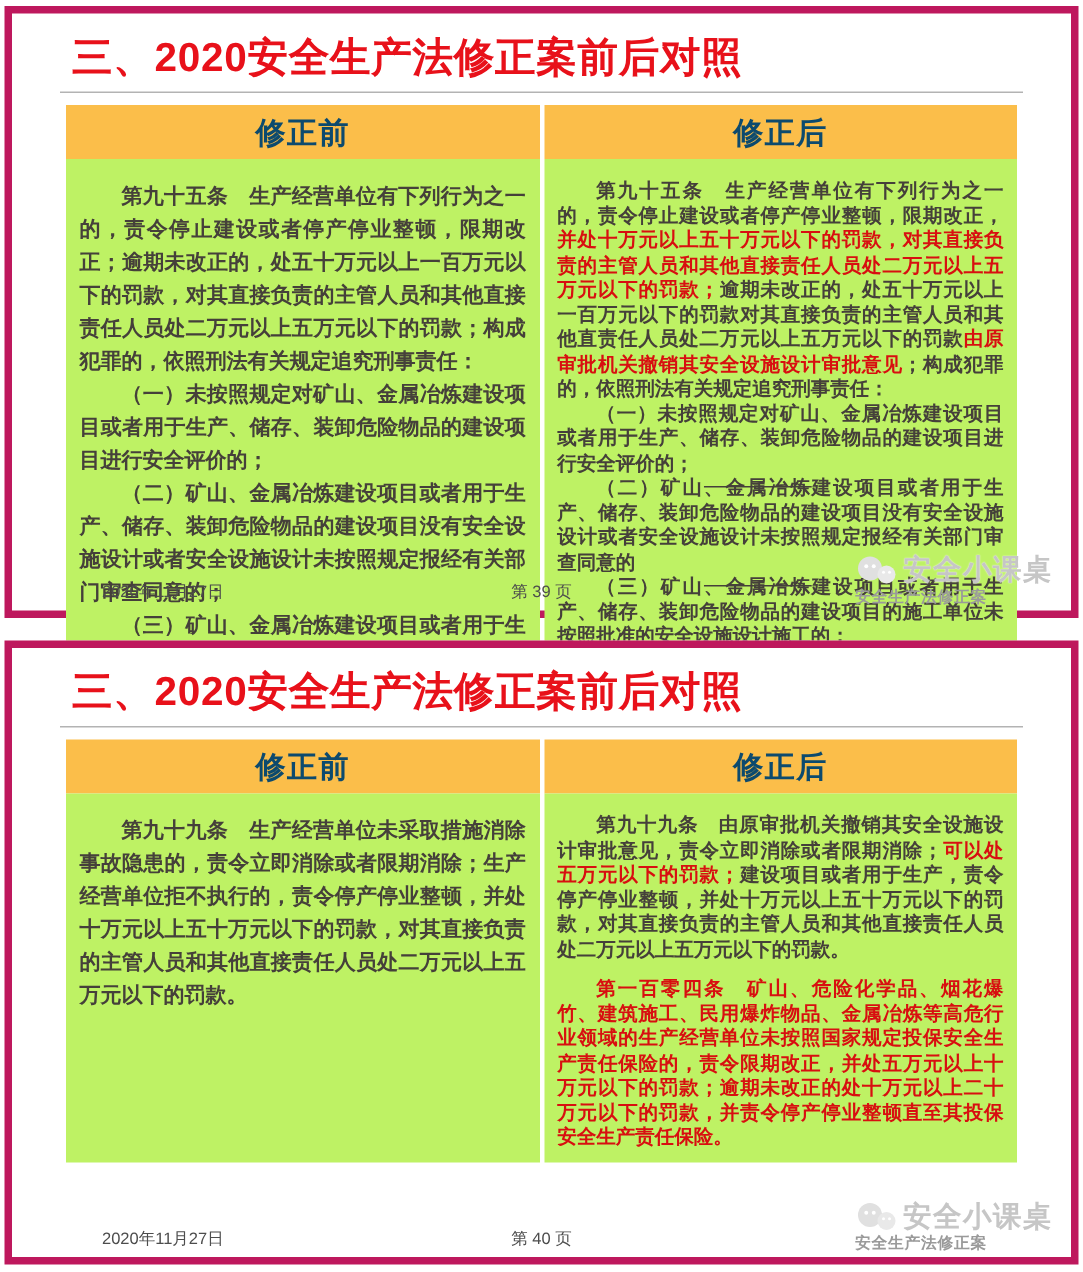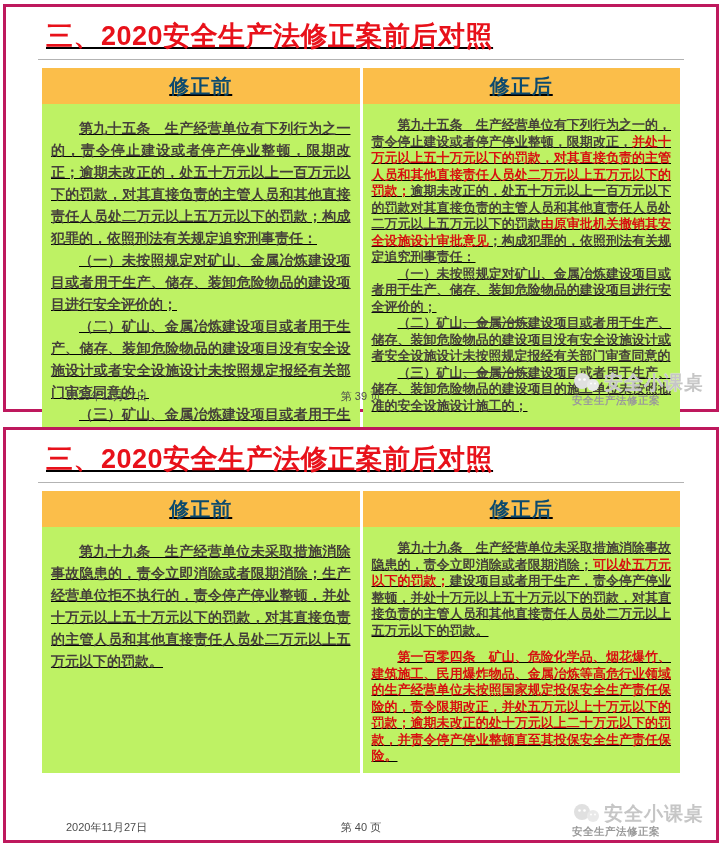--- a/index.html
+++ b/index.html
@@ -2,23 +2,22 @@
 <html><head>
 <meta charset="utf-8">
 <style>
   html,body{margin:0;padding:0;}
   body{
     width:722px;height:848px;background:#ffffff;
     font-family:"Liberation Sans","DejaVu Sans",sans-serif;
     overflow:hidden;position:relative;
   }
   .slide{
-    position:relative;margin:0 3px;border:3px solid #be185d;background:#ffffff;
+    position:relative;margin:0 3px;border:5px solid #be185d;background:#ffffff;
     box-sizing:border-box;
-    text-decoration:underline;
   }
   .slide-1{margin-top:4px;height:408px;}
   .slide-2{margin-top:15px;height:416px;}
   .slide-title{
     color:#e8111a;font-weight:bold;font-size:27px;line-height:1.15;
     margin:14px 36px 7px 40px;letter-spacing:0.5px;white-space:nowrap;
   }
   .title-rule{border:none;border-top:1px solid #b3b3b3;margin:0 32px;}
   .cmp-table{margin:8px 36px 0;}
   .hd-row,.bd-row{display:flex;column-gap:3px;}
@@ -110,21 +109,21 @@
   <div class="cmp-table">
     <div class="hd-row">
       <div class="hd-cell">修正前</div>
       <div class="hd-cell">修正后</div>
     </div>
     <div class="bd-row cells-short">
       <div class="bd-cell cell-lg">
           <p class="para"><span class="run-n">第九十九条　生产经营单位未采取措施消除事故隐患的，责令立即消除或者限期消除；生产经营单位拒不执行的，责令停产停业整顿，并处十万元以上五十万元以下的罚款，对其直接负责的主管人员和其他直接责任人员处二万元以上五万元以下的罚款。</span></p>
         </div>
       <div class="bd-cell cell-sm">
-          <p class="para"><span class="run-n">第九十九条　生产经营单位未采取措施消除事故隐患的，责令立即消除或者限期消除；</span><span class="run-r">可以处五万元以下的罚款；</span><span class="run-n">建设项目或者用于生产，责令停产停业整顿，并处十万元以上五十万元以下的罚款，对其直接负责的主管人员和其他直接责任人员处二万元以上五万元以下的罚款。</span></p>
+          <p class="para"><span class="run-n">第九十九条　由原审批机关撤销其安全设施设计审批意见，责令立即消除或者限期消除；</span><span class="run-r">可以处五万元以下的罚款；</span><span class="run-n">建设项目或者用于生产，责令停产停业整顿，并处十万元以上五十万元以下的罚款，对其直接负责的主管人员和其他直接责任人员处二万元以上五万元以下的罚款。</span></p>
           <p class="para para-gap"><span class="run-r">第一百零四条　矿山、危险化学品、烟花爆竹、建筑施工、民用爆炸物品、金属冶炼等高危行业领域的生产经营单位未按照国家规定投保安全生产责任保险的，责令限期改正，并处五万元以上十万元以下的罚款；逾期未改正的处十万元以上二十万元以下的罚款，并责令停产停业整顿直至其投保安全生产责任保险。</span></p>
         </div>
     </div>
   </div>
   <div class="footer">
     <span class="footer-date">2020年11月27日</span>
     <span class="footer-page">第 40 页</span>
   </div>
   <div class="watermark">
     <div class="wm-row">

